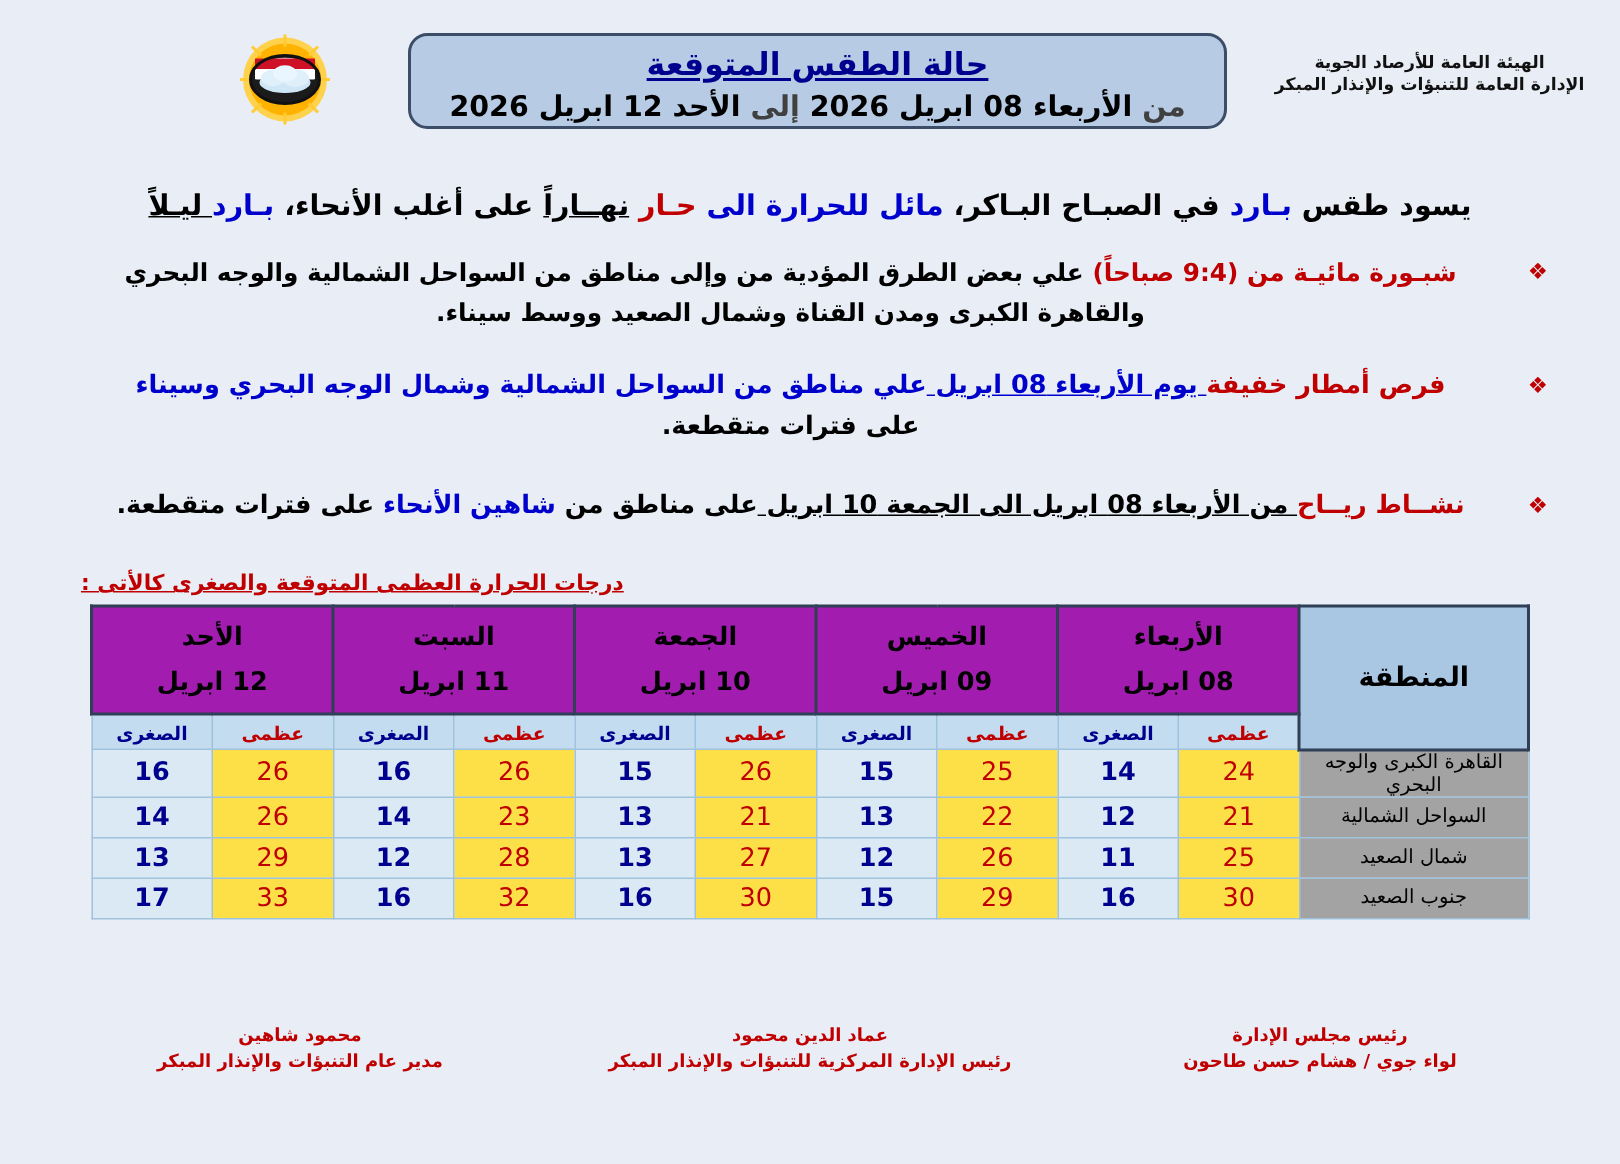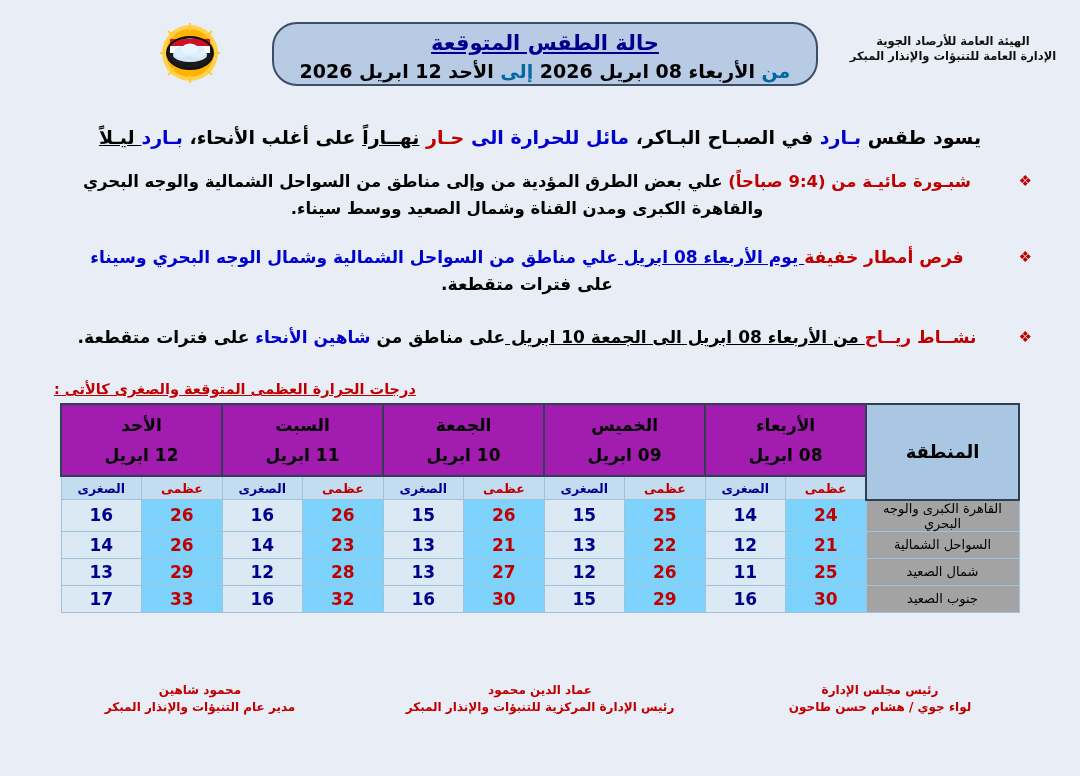--- a/index.html
+++ b/index.html
@@ -33,40 +33,40 @@
   .logo svg { display:block; }
 
   .title-box {
     position: absolute;
     right: 262px;
     top: 22px;
     width: 546px;
     height: 64px;
     background: #b7cce4;
     border: 2px solid #3c4d67;
-    border-radius: 25px;
+    border-radius: 13px;
     box-sizing: border-box;
     text-align: center;
     padding-top: 5px;
   }
   .title-main {
     font-family: "DejaVu Sans", sans-serif;
     font-size: 21px;
     font-weight: bold;
     color: #00008f;
     text-decoration: underline;
     line-height: 29px;
   }
   .title-sub {
     font-size: 19px;
     font-weight: bold;
     color: #000000;
     line-height: 26px;
   }
-  .title-sub .blue { color: #0369a1; }
+  .title-sub .blue { color: #404040; }
 
   .org {
     position: absolute;
     right: 12px;
     top: 34px;
     width: 230px;
     text-align: center;
     font-size: 11.5px;
     font-weight: bold;
     color: #111111;
@@ -153,24 +153,24 @@
   .sub-max, .sub-min {
     background: #c4dcef;
     height: 22px;
     font-size: 12.5px;
     font-weight: bold;
     margin-top: 15px;
   }
   .sub-max { color: #c00000; }
   .sub-min { color: #00008f; }
   .cell-max {
-    background: #7dd3fc;
+    background: #fde047;
     height: 26px;
     font-size: 17px;
-    font-weight: bold;
+    font-weight: normal;
     color: #c00000;
   }
   .cell-min {
     background: #dbe9f4;
     height: 26px;
     font-size: 17px;
     font-weight: bold;
     color: #00008f;
   }
   .cell-region {

